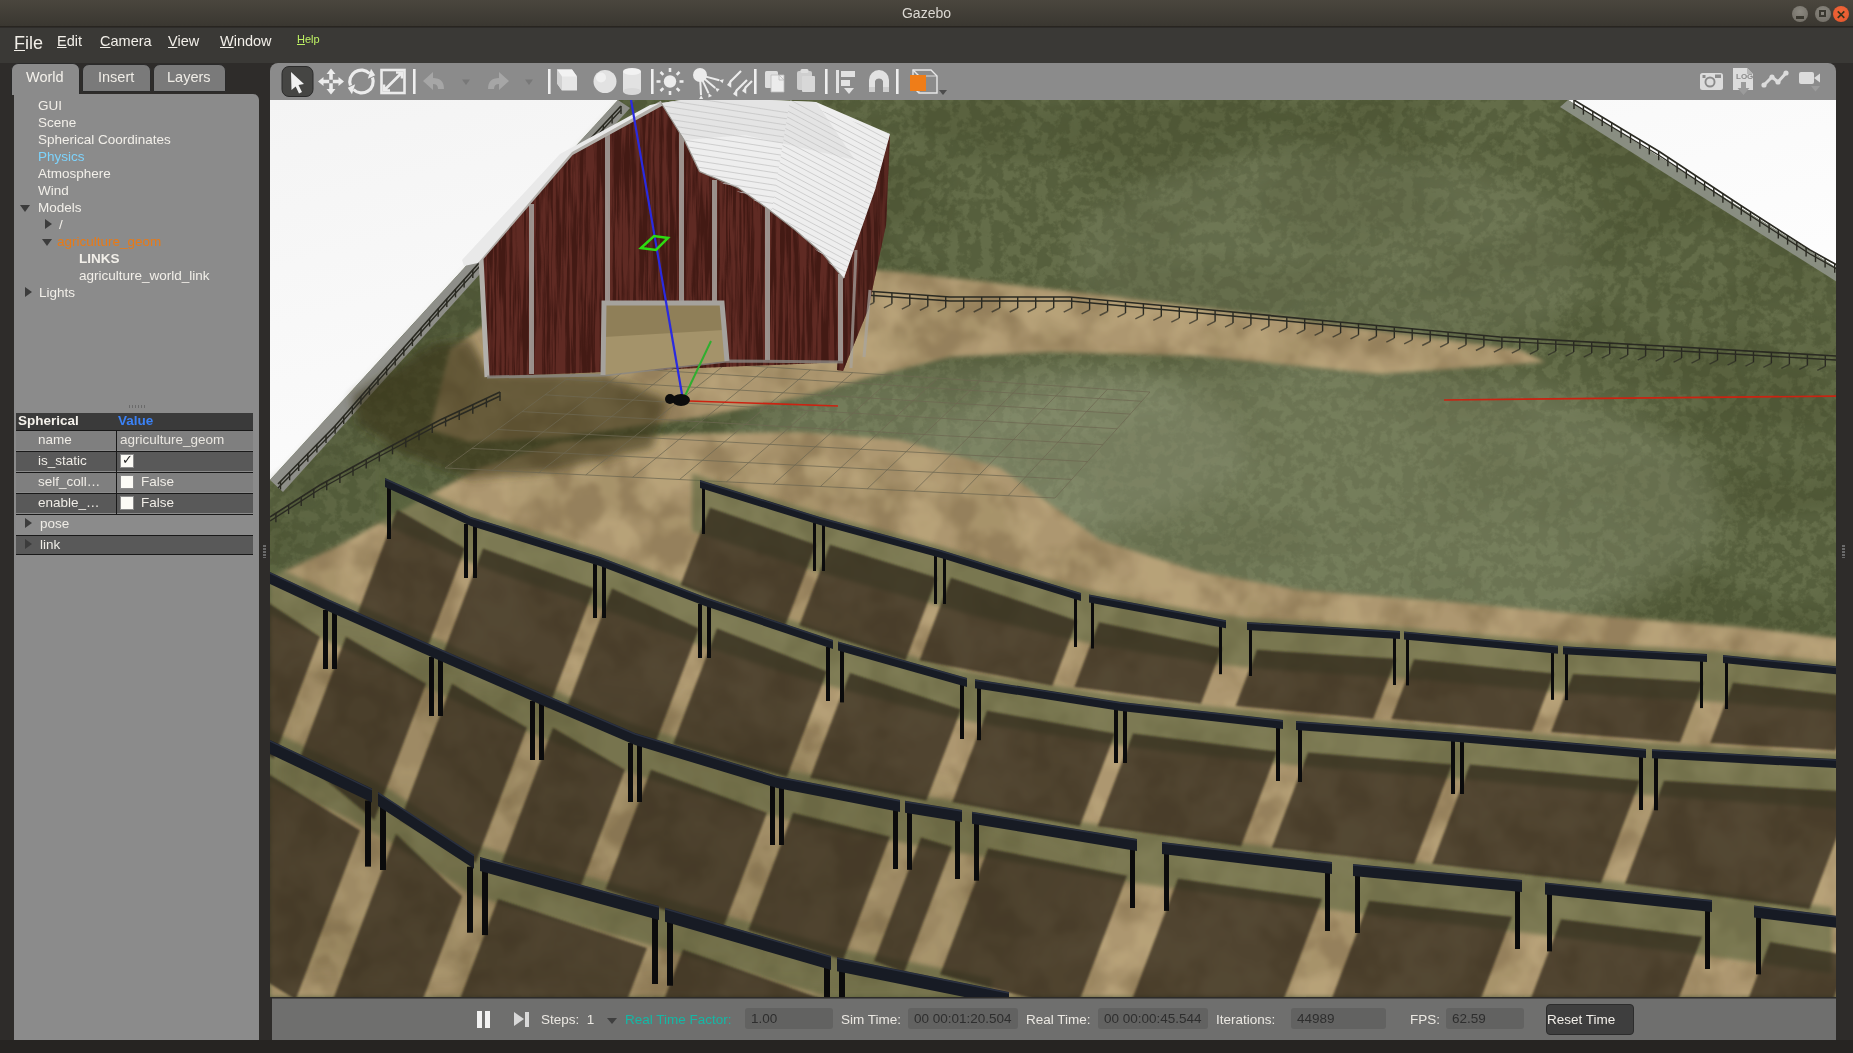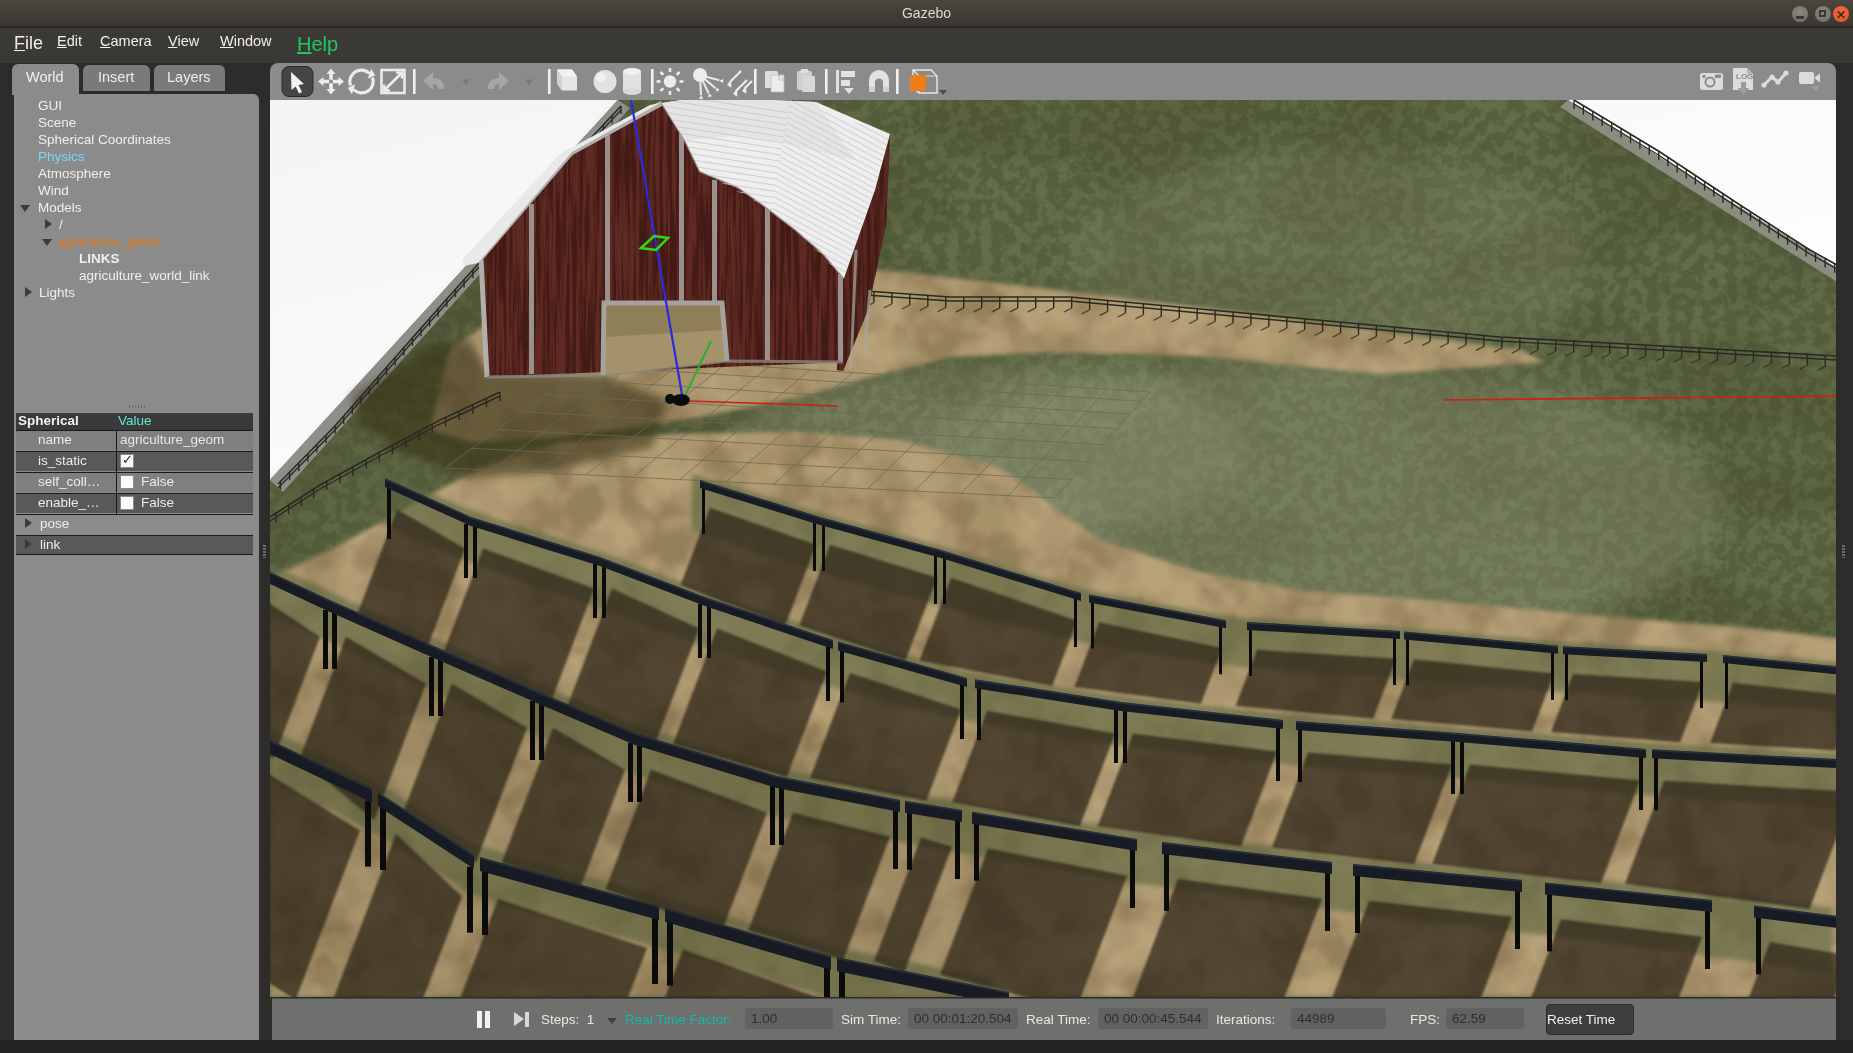--- a/index.html
+++ b/index.html
@@ -13,21 +13,21 @@
 <div class="abs" style="left:1815px;top:6px;width:16px;height:16px;border-radius:8px;background:radial-gradient(circle at 50% 35%,#8b8880,#6e6a62);"></div>
 <div class="abs" style="left:1819px;top:10px;width:7px;height:7px;border:2px solid #3a3830"></div>
 <div class="abs" style="left:1833px;top:6px;width:16px;height:16px;border-radius:8px;background:radial-gradient(circle at 50% 35%,#f1673a,#e4552b);"></div>
 <div class="abs" style="left:1836px;top:8px;color:#38331c;font-size:12px;font-weight:bold">✕</div>
 <div class="abs" style="left:0;top:28px;width:1853px;height:35px;background:#3a3936"></div>
 <div class="abs" style="left:14px;top:33px;font-size:18px;color:#f2efe9"><u>F</u>ile</div>
 <div class="abs" style="left:57px;top:33px;font-size:14.5px;color:#f2efe9"><u>E</u>dit</div>
 <div class="abs" style="left:100px;top:33px;font-size:14.5px;color:#f2efe9"><u>C</u>amera</div>
 <div class="abs" style="left:168px;top:33px;font-size:14.5px;color:#f2efe9"><u>V</u>iew</div>
 <div class="abs" style="left:220px;top:33px;font-size:14.5px;color:#f2efe9"><u>W</u>indow</div>
-<div class="abs" style="left:297px;top:33px;font-size:20px;color:#22c55e"><u>H</u>elp</div>
+<div class="abs" style="left:297px;top:33px;font-size:11px;color:#bef264"><u>H</u>elp</div>
 <div class="abs" style="left:11px;top:63px;width:69px;height:32px;background:#8b8b8b;border-radius:7px 7px 0 0;border:1px solid #2a2a2a;border-bottom:none"></div>
 <div class="abs" style="left:26px;top:69px;font-size:14.5px;color:#f4f1eb">World</div>
 <div class="abs" style="left:82px;top:64px;width:69px;height:28px;background:#7a7a7a;border-radius:7px 7px 0 0;border:1px solid #2a2a2a"></div>
 <div class="abs" style="left:98px;top:69px;font-size:14.5px;color:#efece6">Insert</div>
 <div class="abs" style="left:153px;top:64px;width:73px;height:28px;background:#7a7a7a;border-radius:7px 7px 0 0;border:1px solid #2a2a2a"></div>
 <div class="abs" style="left:167px;top:69px;font-size:14.5px;color:#efece6">Layers</div>
 <div class="abs" style="left:14px;top:94px;width:245px;height:959px;background:#8b8b8b;border-radius:0 6px 0 0"></div>
 <div class="abs" style="left:38px;top:98px;font-size:13.5px;color:#f2efe9;font-weight:normal;white-space:nowrap">GUI</div>
 <div class="abs" style="left:38px;top:115px;font-size:13.5px;color:#f2efe9;font-weight:normal;white-space:nowrap">Scene</div>
 <div class="abs" style="left:38px;top:132px;font-size:13.5px;color:#f2efe9;font-weight:normal;white-space:nowrap">Spherical Coordinates</div>
@@ -40,21 +40,21 @@
 <div class="abs" style="left:45px;top:219px;width:0;height:0;border-top:5.5px solid transparent;border-bottom:5.5px solid transparent;border-left:7px solid #3c3c3c"></div>
 <div class="abs" style="left:57px;top:234px;font-size:13.5px;color:#e87a17;font-weight:normal;white-space:nowrap">agriculture_geom</div>
 <div class="abs" style="left:42px;top:239px;width:0;height:0;border-left:5.5px solid transparent;border-right:5.5px solid transparent;border-top:7px solid #3c3c3c"></div>
 <div class="abs" style="left:79px;top:251px;font-size:13.5px;color:#f2efe9;font-weight:bold;white-space:nowrap">LINKS</div>
 <div class="abs" style="left:79px;top:268px;font-size:13.5px;color:#f2efe9;font-weight:normal;white-space:nowrap">agriculture_world_link</div>
 <div class="abs" style="left:39px;top:285px;font-size:13.5px;color:#f2efe9;font-weight:normal;white-space:nowrap">Lights</div>
 <div class="abs" style="left:25px;top:287px;width:0;height:0;border-top:5.5px solid transparent;border-bottom:5.5px solid transparent;border-left:7px solid #3c3c3c"></div>
 <div class="abs" style="left:129px;top:405px;width:16px;height:3px;background:repeating-linear-gradient(90deg,#6a6a6a 0 1.5px,transparent 1.5px 3px)"></div>
 <div class="abs" style="left:16px;top:413px;width:237px;height:17px;background:#3a3a3a"></div>
 <div class="abs" style="left:18px;top:413px;font-size:13.5px;font-weight:bold;color:#f4f1eb">Spherical</div>
-<div class="abs" style="left:118px;top:413px;font-size:13.5px;font-weight:normal;color:#5eead4">Value</div>
+<div class="abs" style="left:118px;top:413px;font-size:13.5px;font-weight:bold;color:#3b82f6">Value</div>
 <div class="abs" style="left:16px;top:430px;width:237px;height:20px;background:#7f7f7f;border-top:1px solid #191919"></div>
 <div class="abs" style="left:38px;top:432px;font-size:13.5px;color:#efece6">name</div>
 <div class="abs" style="left:120px;top:432px;font-size:13.5px;color:#e9e6e0">agriculture_geom</div>
 <div class="abs" style="left:16px;top:451px;width:237px;height:20px;background:#595959;border-top:1px solid #191919"></div>
 <div class="abs" style="left:38px;top:453px;font-size:13.5px;color:#efece6">is_static</div>
 <div class="abs" style="left:120px;top:454px;width:14px;height:14px;background:#fcfbf6;border:1px solid #8a8a8a;position:absolute">
     <span style="position:absolute;left:1px;top:-3px;color:#222;font-size:13px">✓</span>
   </div>
 <div class="abs" style="left:141px;top:478px;font-size:13.5px;color:#3b82f6">True</div>
 <div class="abs" style="left:16px;top:472px;width:237px;height:20px;background:#7f7f7f;border-top:1px solid #191919"></div>

